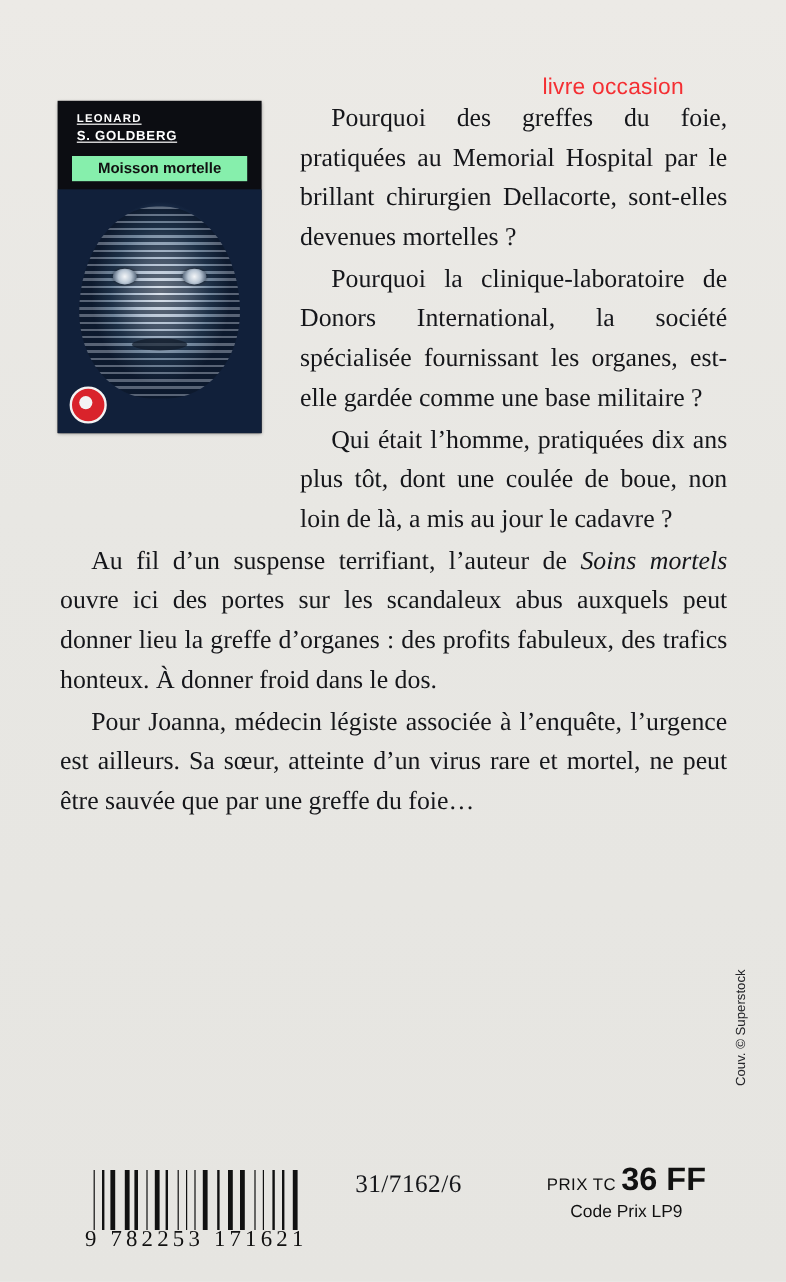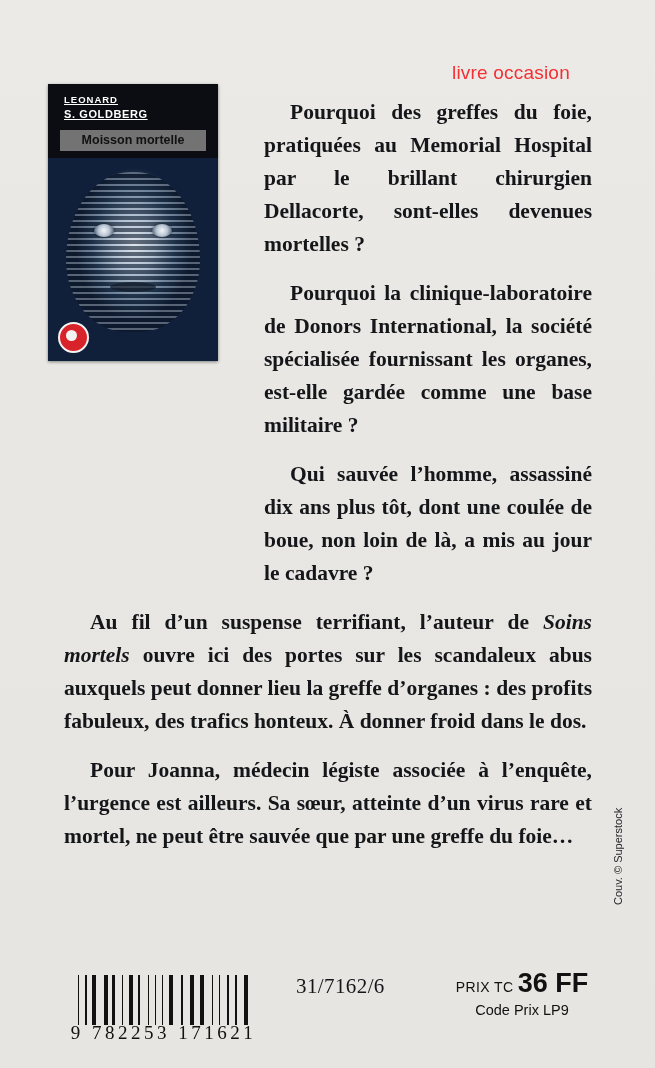--- a/index.html
+++ b/index.html
@@ -63,21 +63,21 @@
   .cover-author .small {
     font-size: 9.5px;
     letter-spacing: 1px;
   }
   .cover-title {
     position: absolute;
     left: 12px;
     top: 46px;
     width: 146px;
     height: 21px;
-    background: #737373;
+    background: #86efac;
     color: #111;
     font-family: "Liberation Sans", sans-serif;
     font-weight: bold;
     font-size: 12.5px;
     line-height: 21px;
     text-align: center;
   }
   .cover-art {
     position: absolute;
     left: 0;
@@ -142,23 +142,22 @@
     left: 48px;
     top: 80px;
     width: 560px;
     font-size: 21.5px;
     line-height: 33px;
     color: #15161a;
     text-align: justify;
     text-justify: inter-word;
   }
   .blurb p {
-    margin: 16px;
+    margin: 2px;
     text-indent: 26px;
-    font-weight: bold;
   }
   
   .blurb .wrap-block {
     margin-left: 200px;
     width: 360px;
   }
   .blurb .full-block {
     margin-left: 0;
     width: 560px;
   }
@@ -266,21 +265,21 @@
       <div class="eye right"></div>
       <div class="mouth"></div>
     </div>
     <div class="cover-logo"></div>
   </div>
 
   <div class="blurb">
     <div class="wrap-block">
       <p>Pourquoi des greffes du foie, pratiquées au Memorial Hospital par le brillant chirurgien Dellacorte, sont-elles devenues mortelles ?</p>
       <p>Pourquoi la clinique-laboratoire de Donors International, la société spécialisée fournissant les organes, est-elle gardée comme une base militaire ?</p>
-      <p>Qui sauvée l’homme, assassiné dix ans plus tôt, dont une coulée de boue, non loin de là, a mis au jour le cadavre ?</p>
+      <p>Qui était l’homme, pratiquées dix ans plus tôt, dont une coulée de boue, non loin de là, a mis au jour le cadavre ?</p>
     </div>
     <div class="full-block">
       <p><span>Au fil d’un suspense terrifiant, l’auteur de </span><i>Soins mortels</i><span> ouvre ici des portes sur les scandaleux abus auxquels peut donner lieu la greffe d’organes : des profits fabuleux, des trafics honteux. À donner froid dans le dos.</span></p>
       <p>Pour Joanna, médecin légiste associée à l’enquête, l’urgence est ailleurs. Sa sœur, atteinte d’un virus rare et mortel, ne peut être sauvée que par une greffe du foie…</p>
     </div>
   </div>
 
   <div class="barcode">
     <div class="bars" id="bars">
         <i style="left: 0px; width: 1.3354px;"></i>

